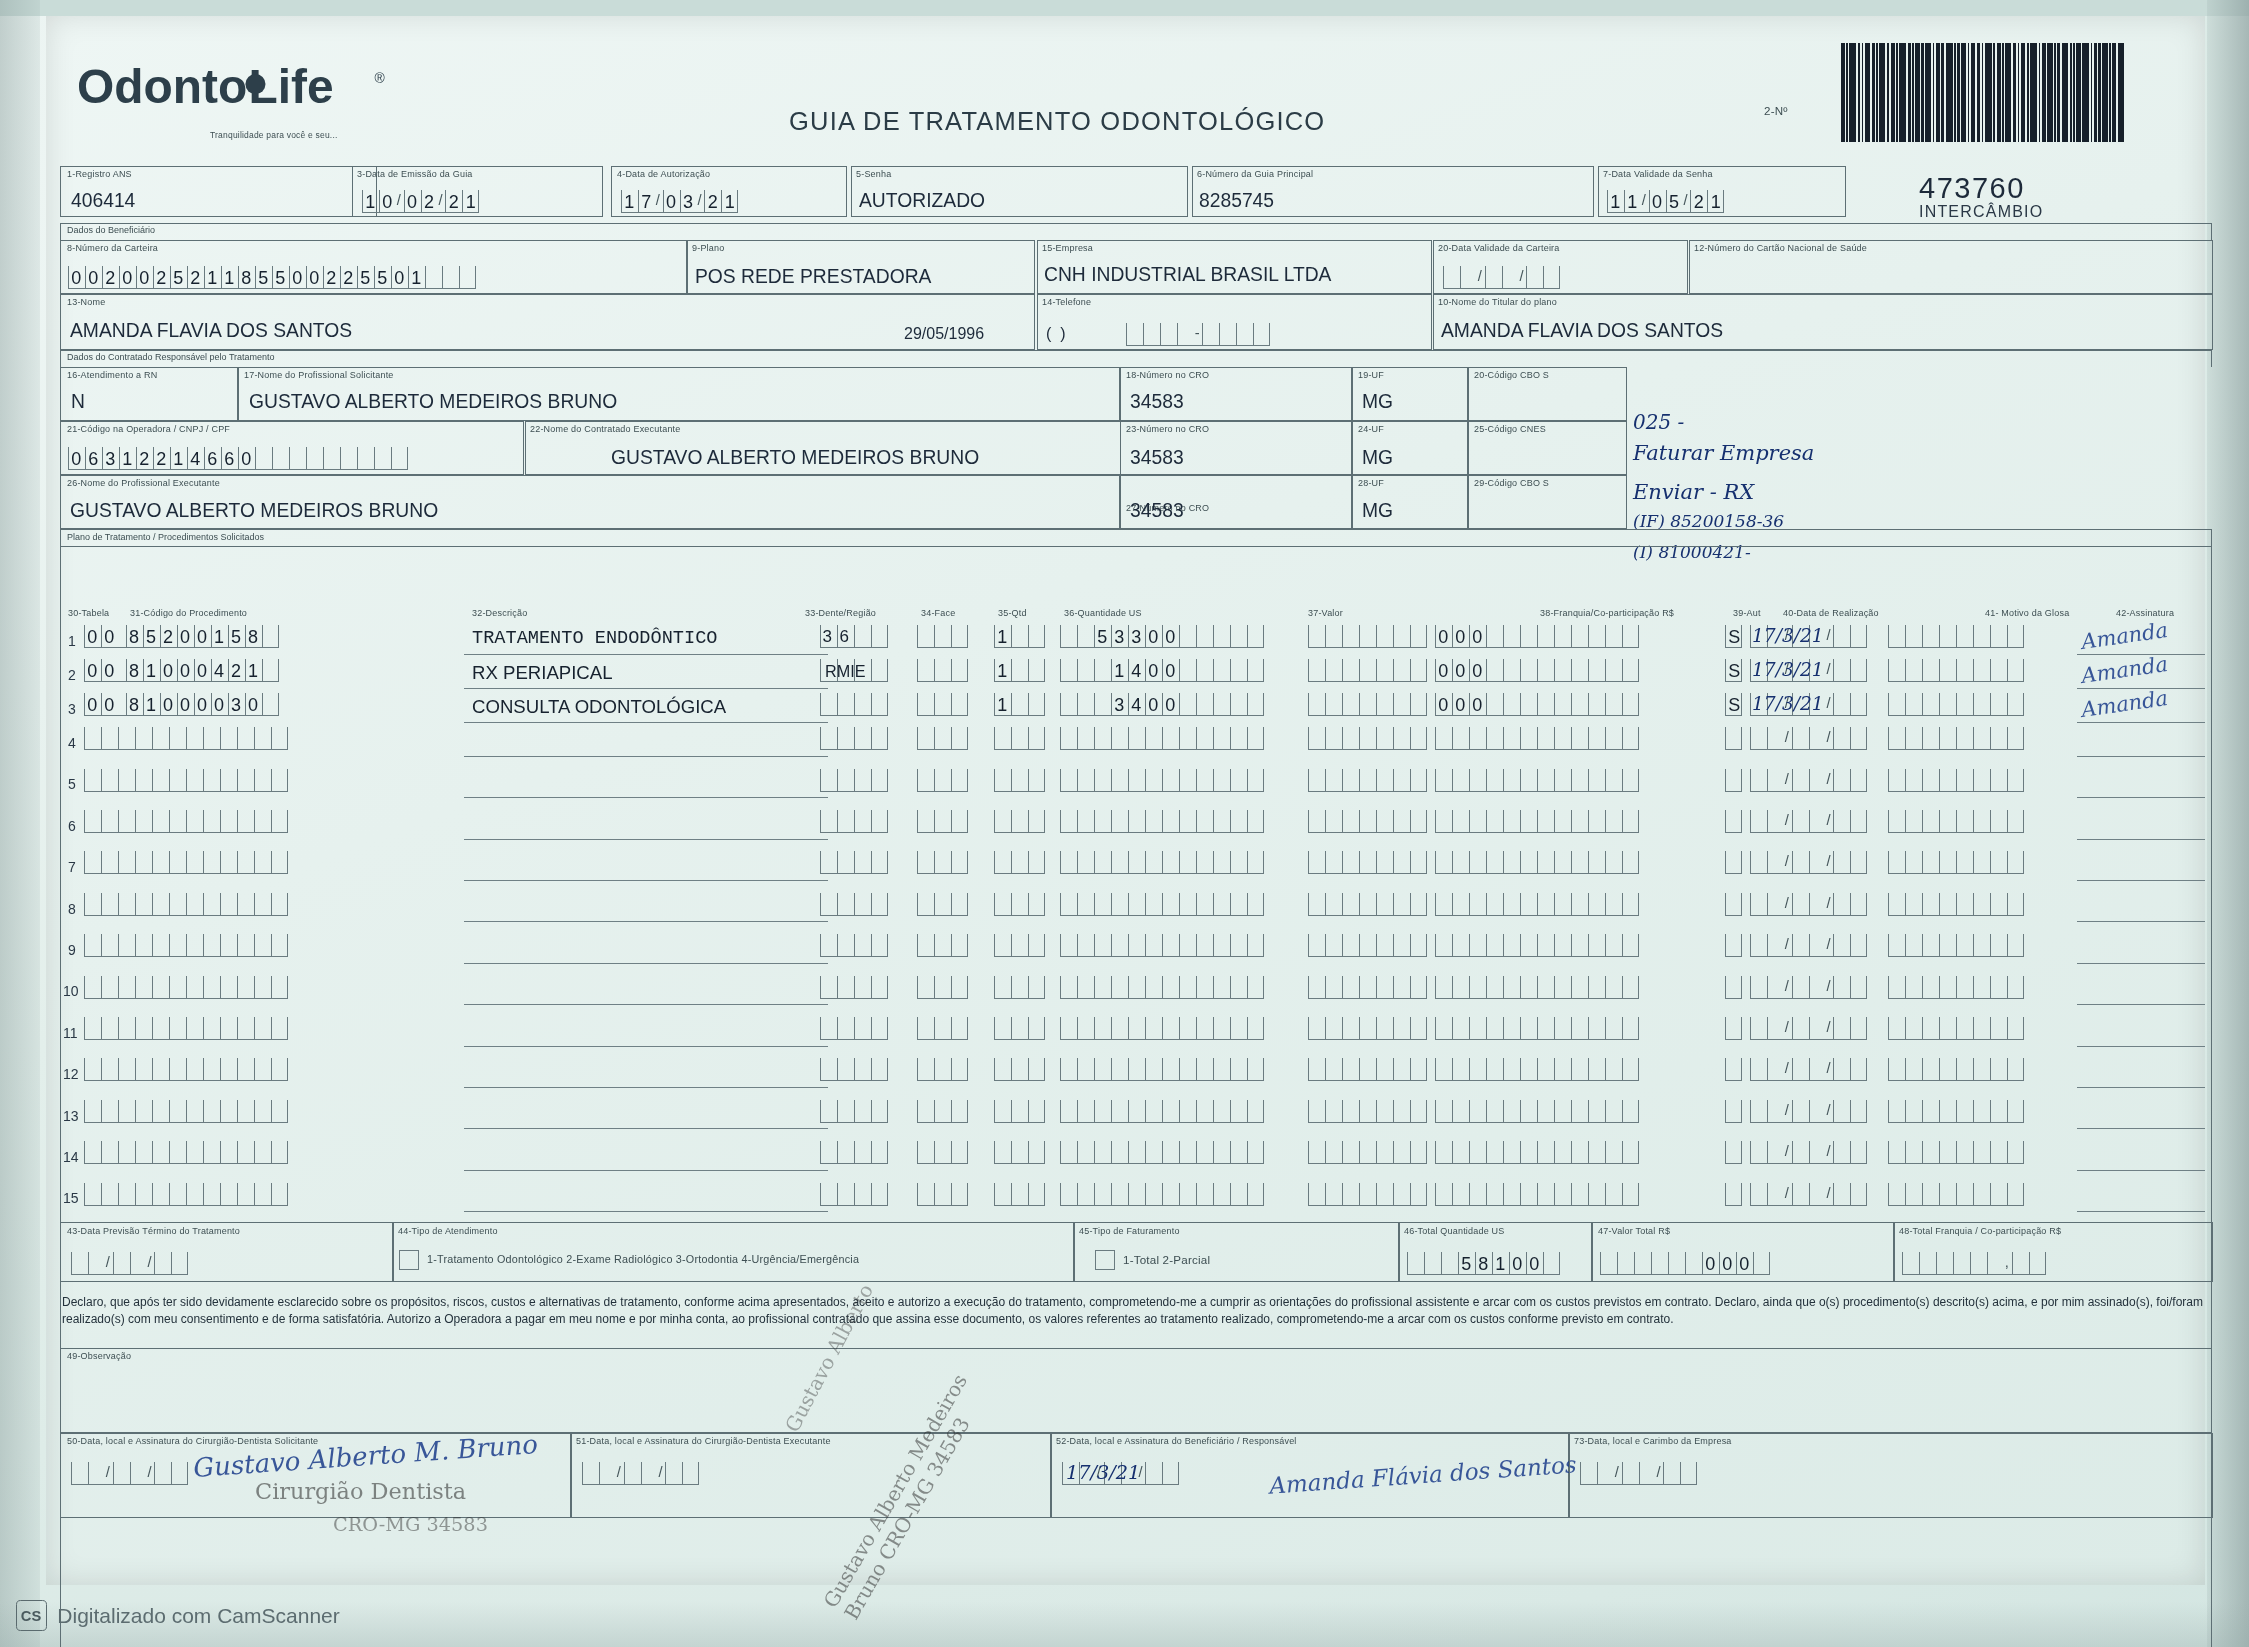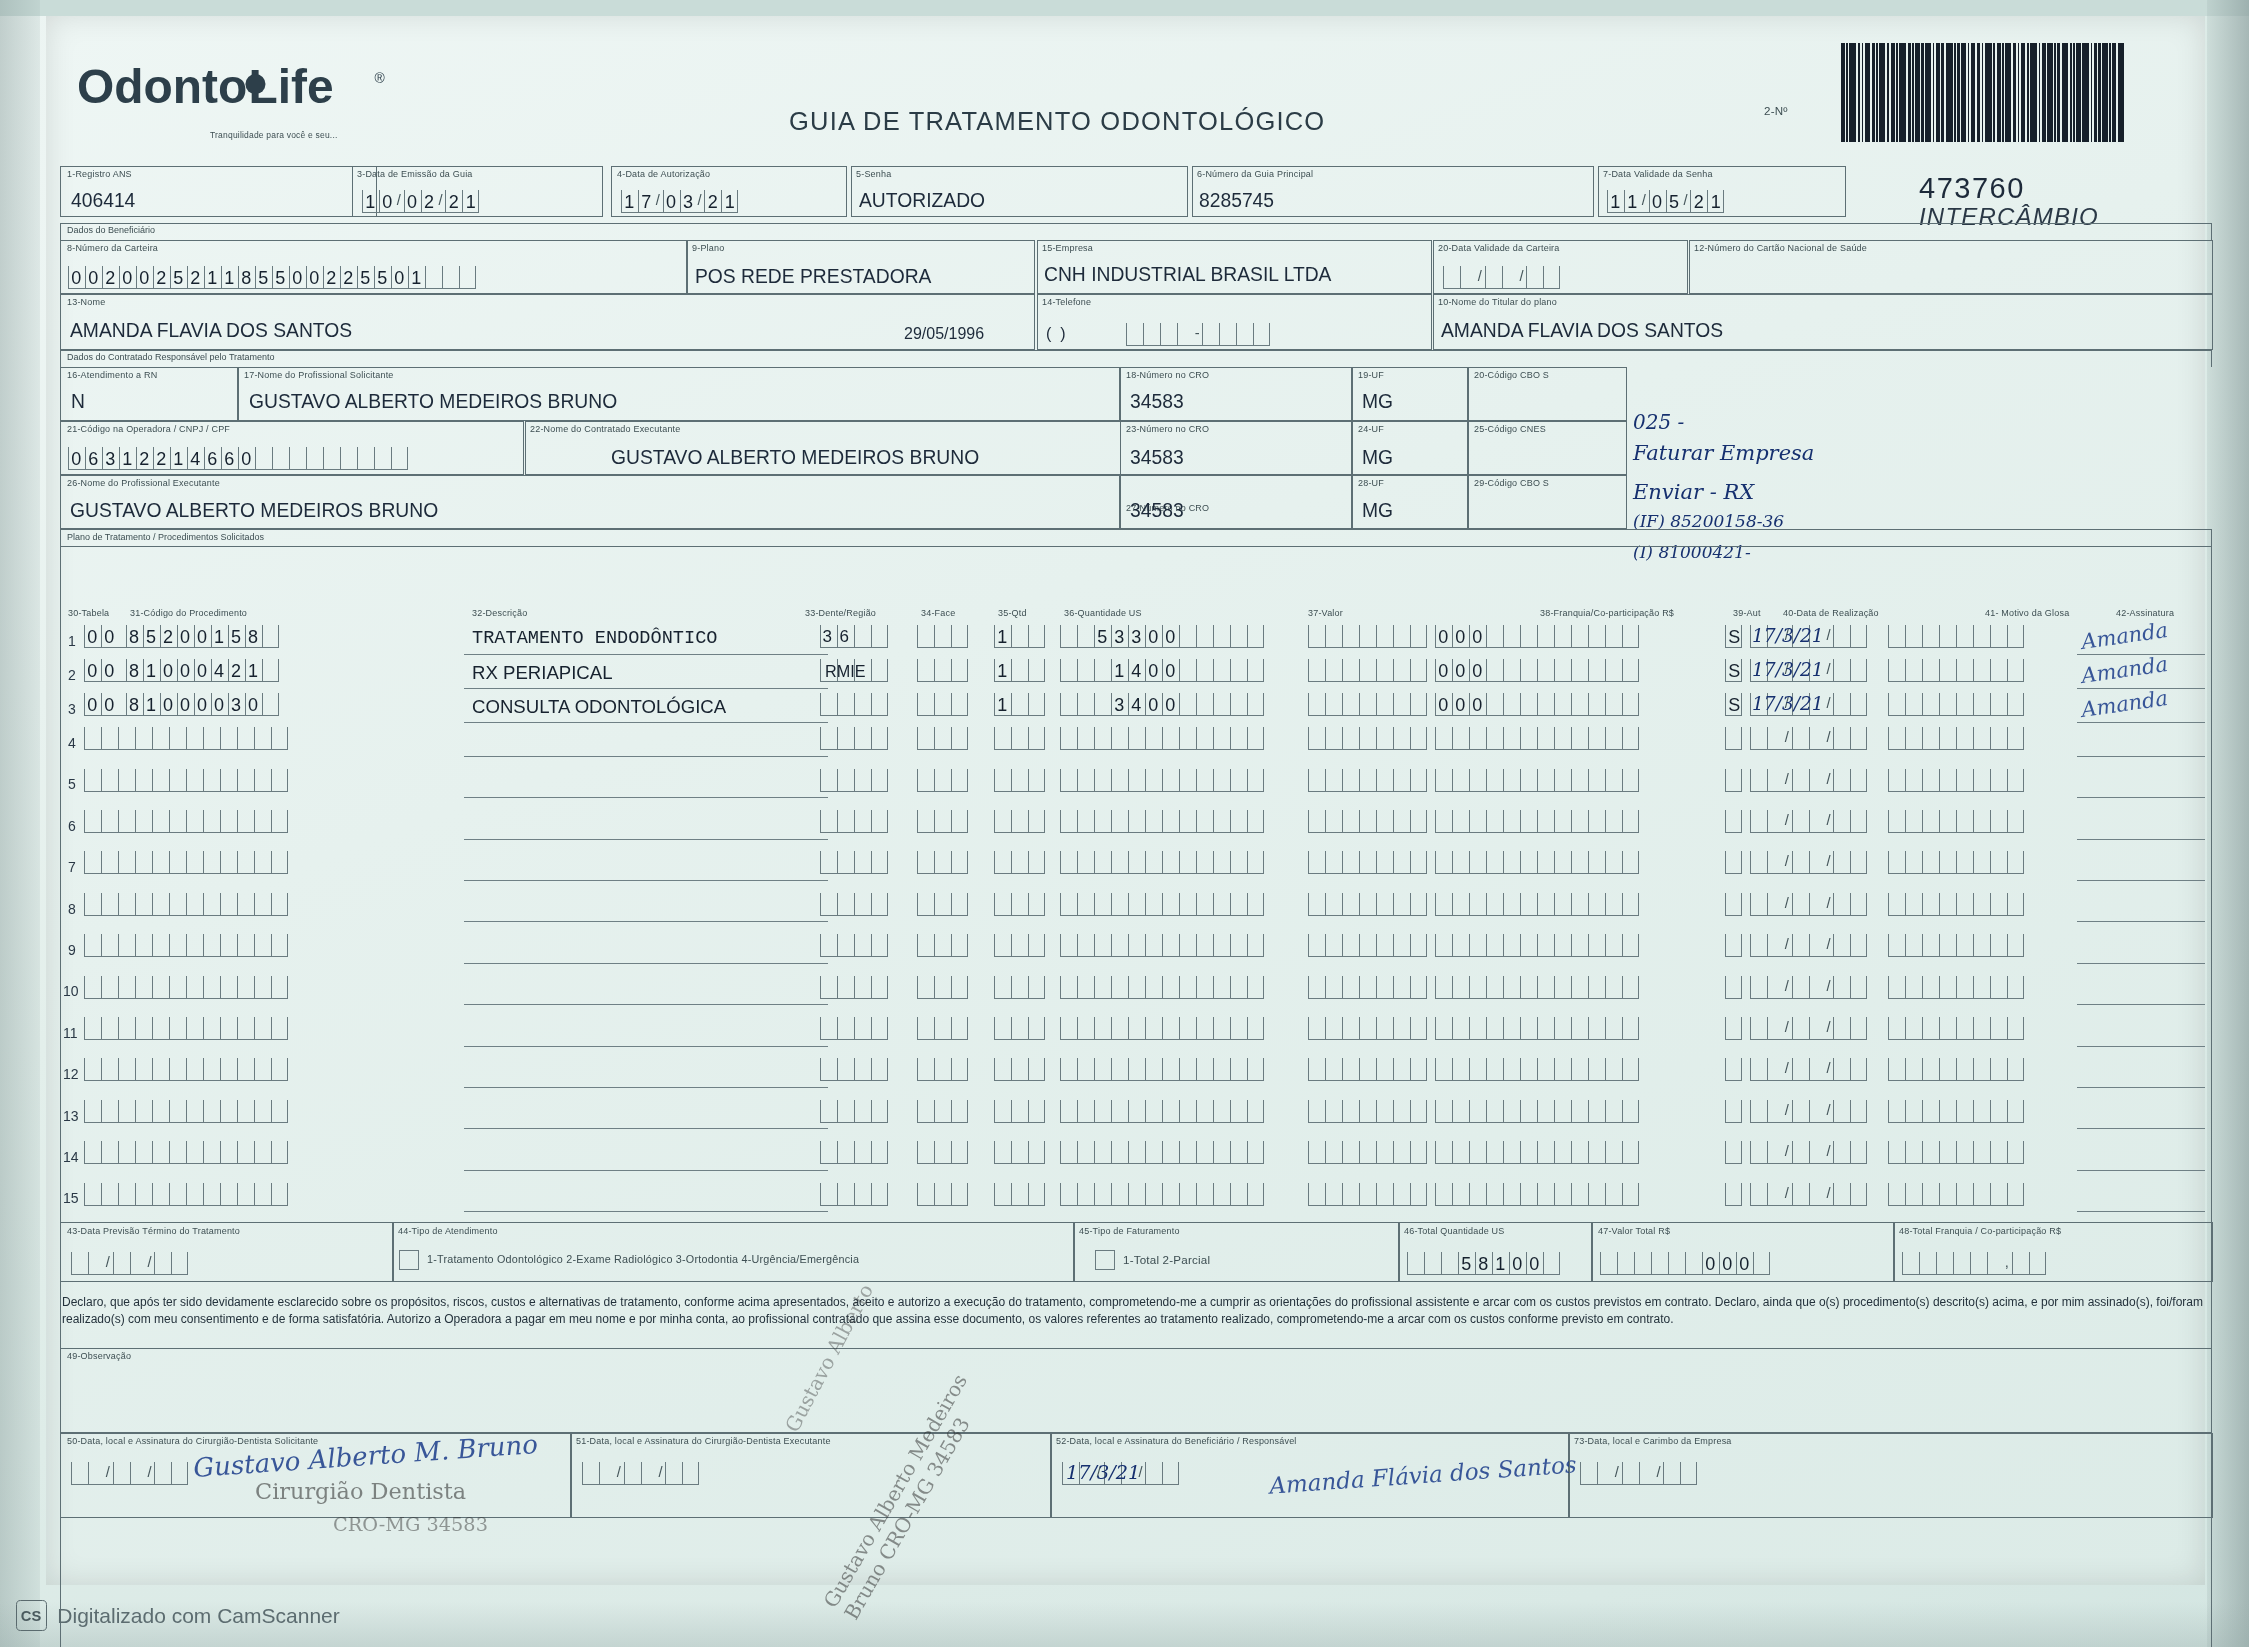--- a/index.html
+++ b/index.html
@@ -42,21 +42,21 @@
   .cells .sep{width:7.7px;height:23px;border-bottom:0.8px solid #6a7b80;box-sizing:border-box;
     position:relative;}
   .cells .sep span{position:absolute;left:0.8px;top:2.3px;font-size:14.7px;color:#44555a;}
   .title{
     position:absolute;font-size:25.5px;letter-spacing:1.2px;color:#2b3c46;
   }
   .barcode{position:absolute;display:flex;align-items:flex-end;}
   .barcode i{display:block;background:#16202a;height:99px;margin-right:1.5px;}
 
   .guia-num{position:absolute;font-size:29px;color:#1d2a3a;letter-spacing:1.5px;}
-  .guia-sub{position:absolute;font-size:24px;color:#2a3846;letter-spacing:1.2px;font-style:italic;}
+  .guia-sub{position:absolute;font-size:16px;color:#2a3846;letter-spacing:1.2px;}
 
   
   .row-num{position:absolute;font-size:14px;color:#2a3846;}
   .uline{position:absolute;border-bottom:0.8px solid #6f8085;}
   .pdesc{position:absolute;font-size:18.6px;color:#17222f;white-space:nowrap;}
   .pcell{position:absolute;font-size:18px;color:#17222f;white-space:nowrap;}
 
   
   .sig{position:absolute;font-family:"DejaVu Serif",serif;font-style:italic;color:#1b3c8a;opacity:.85;}
   .sigrot{transform:rotate(-8deg);}

